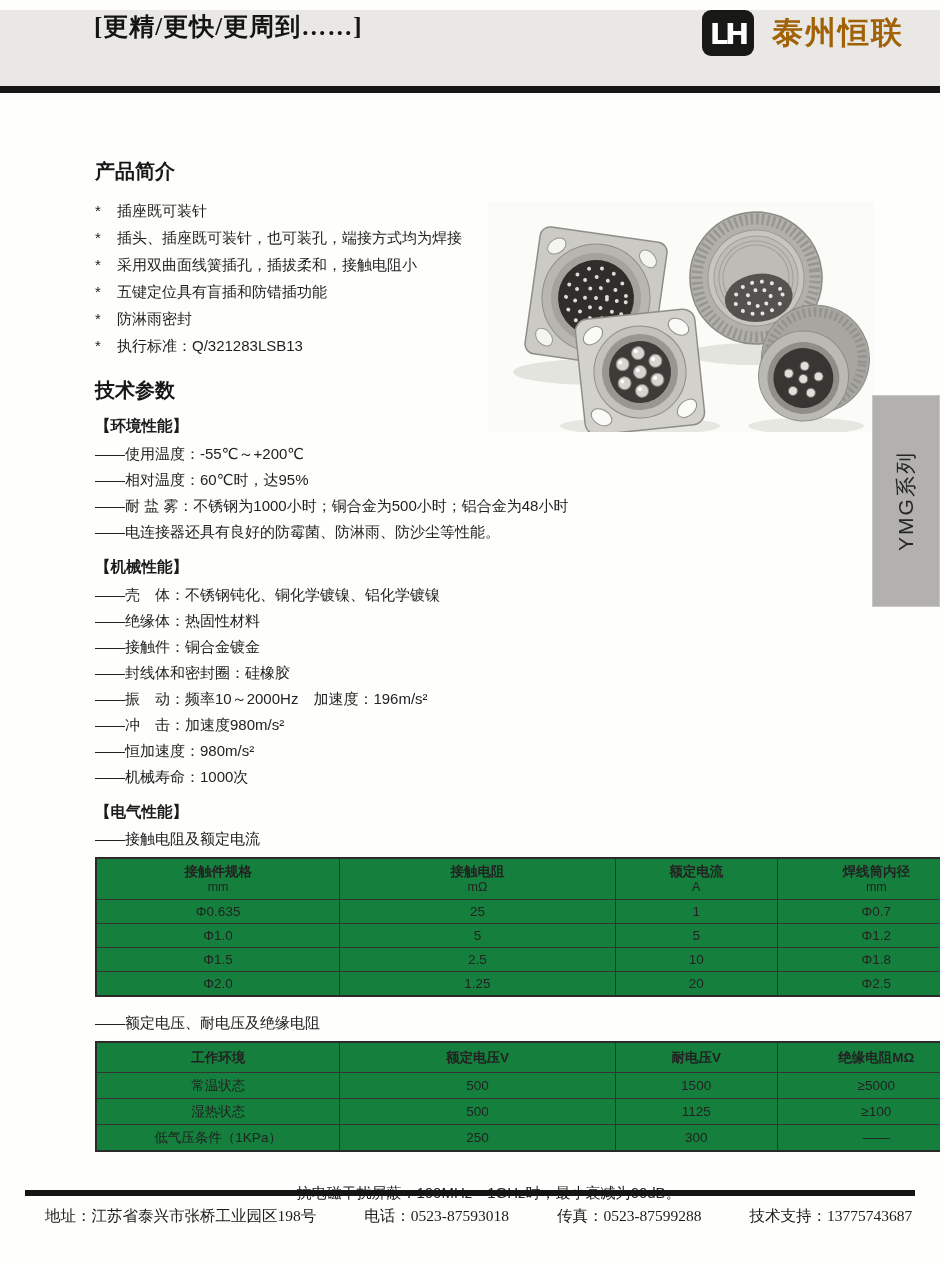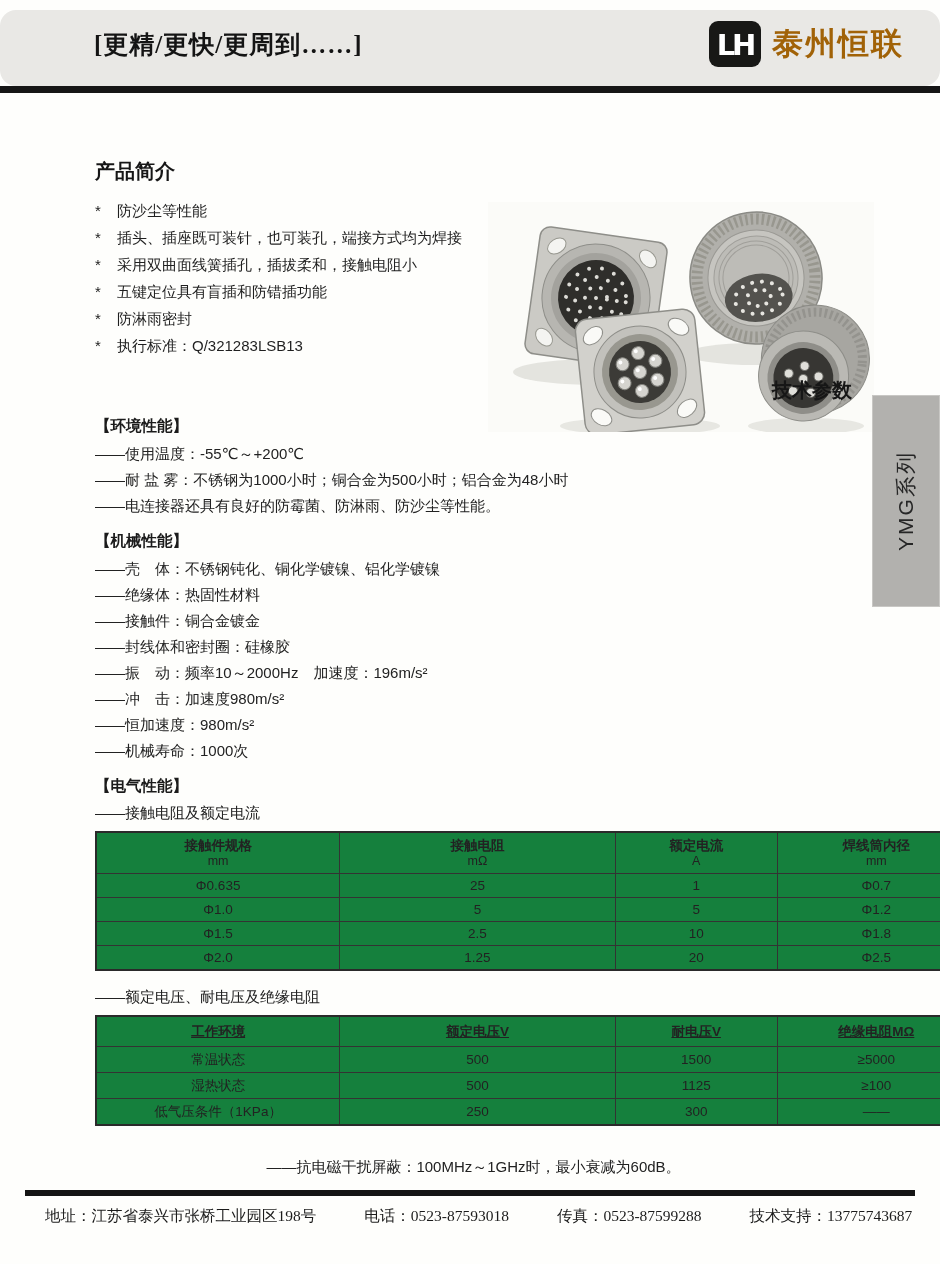--- a/index.html
+++ b/index.html
@@ -5,51 +5,51 @@
   html,body{margin:0;padding:0;background:#ffffff;}
   .page{
     position:relative;width:940px;height:1264px;overflow:hidden;
     background:#fefefc;color:#1f1f1f;
     font-family:"Liberation Sans","DejaVu Sans",sans-serif;
   }
   
   .masthead{
     position:absolute;left:0;top:10px;width:940px;height:76px;
     background:#e9e8e5;
-    display:flex;align-items:center;justify-content:space-between;
-    box-sizing:border-box;padding:0 36px 8px 94px;border-radius:16px;
+    display:flex;align-items:flex-start;justify-content:space-between;
+    box-sizing:border-box;padding:0 36px 8px 94px;
   }
   .slogan{
     font-family:"Liberation Serif","DejaVu Serif",serif;
     font-weight:bold;font-size:25px;letter-spacing:1px;color:#141414;
   }
-  .brand{display:flex;align-items:center;gap:11px;padding-left:19px;}
+  .brand{display:flex;align-items:center;gap:18px;padding-left:19px;}
   .brand-name{font-size:31px;font-weight:bold;letter-spacing:2px;color:#a16207;}
   .masthead-rule{position:absolute;left:0;top:86px;width:940px;height:7px;background:#161616;}
   
   .main{position:absolute;left:95px;top:158px;width:757px;}
   h2.sec-title{margin:0 0 12px 0;font-size:20px;font-weight:bold;color:#161616;}
-  h2.tech{margin-top:18px;text-align:right;}
+  h2.tech{margin-top:18px;}
   h3.sub-title{margin:12px 0 4px 0;font-size:15.5px;font-weight:bold;color:#1b1b1b;}
   .bullets{list-style:none;margin:0;padding:0;}
   .bullets li{display:flex;gap:12px;font-size:15px;line-height:27px;}
   .bullets .mk{width:10px;color:#1b1b1b;}
   p.spec-line{margin:0;font-size:15px;line-height:26px;color:#222;}
   p.caption{margin:4px 0 6px 0;font-size:15px;line-height:24px;color:#222;}
   
   table.spec{width:882px;border-collapse:collapse;table-layout:fixed;
     border:2px solid #2a2a2a;background:#15803d;}
   table.spec th,table.spec td{
     border:1px solid #333;text-align:center;vertical-align:middle;
     font-size:13.5px;color:#222;padding:1px 2px;
   }
   table.spec th{font-weight:bold;padding:4px 2px;line-height:17px;}
   table.spec th .unit{display:block;font-weight:normal;font-size:12.5px;line-height:15px;}
   table.spec td{height:21px;}
-  table.volt th{padding:6px 2px;text-decoration:underline;}
+  table.volt th{padding:6px 2px;}
   table.volt td{height:23px;}
   
   .photo{position:absolute;left:488px;top:202px;width:386px;height:230px;background:#fbfbf8;}
   
   .side-tab{
     position:absolute;right:0;top:395px;width:68px;height:212px;
     background:#b2b1ae;border:1px solid #c8c7c4;box-sizing:border-box;
     display:flex;align-items:center;justify-content:center;
   }
   .side-tab span{
@@ -166,21 +166,21 @@
   <aside class="side-tab">
     <span>YMG系列</span>
   </aside>
 
   <div class="main">
 
     <h2 class="sec-title">产品简介</h2>
     <ul class="bullets">
       <li>
           <span class="mk">*</span>
-          <span>防沙尘等性能</span>
+          <span>插座既可装针</span>
         </li>
       <li>
           <span class="mk">*</span>
           <span>插头、插座既可装针，也可装孔，端接方式均为焊接</span>
         </li>
       <li>
           <span class="mk">*</span>
           <span>采用双曲面线簧插孔，插拔柔和，接触电阻小</span>
         </li>
       <li>
@@ -195,20 +195,21 @@
           <span class="mk">*</span>
           <span>执行标准：Q/321283LSB13</span>
         </li>
     </ul>
 
     <h2 class="sec-title tech">技术参数</h2>
 
     <section>
       <h3 class="sub-title">【环境性能】</h3>
       <p class="spec-line">——使用温度：-55℃～+200℃</p>
+      <p class="spec-line">——相对温度：60℃时，达95%</p>
       <p class="spec-line">——耐 盐 雾：不锈钢为1000小时；铜合金为500小时；铝合金为48小时</p>
       <p class="spec-line">——电连接器还具有良好的防霉菌、防淋雨、防沙尘等性能。</p>
     </section>
 
     <section>
       <h3 class="sub-title">【机械性能】</h3>
       <p class="spec-line">——壳　体：不锈钢钝化、铜化学镀镍、铝化学镀镍</p>
       <p class="spec-line">——绝缘体：热固性材料</p>
       <p class="spec-line">——接触件：铜合金镀金</p>
       <p class="spec-line">——封线体和密封圈：硅橡胶</p>

